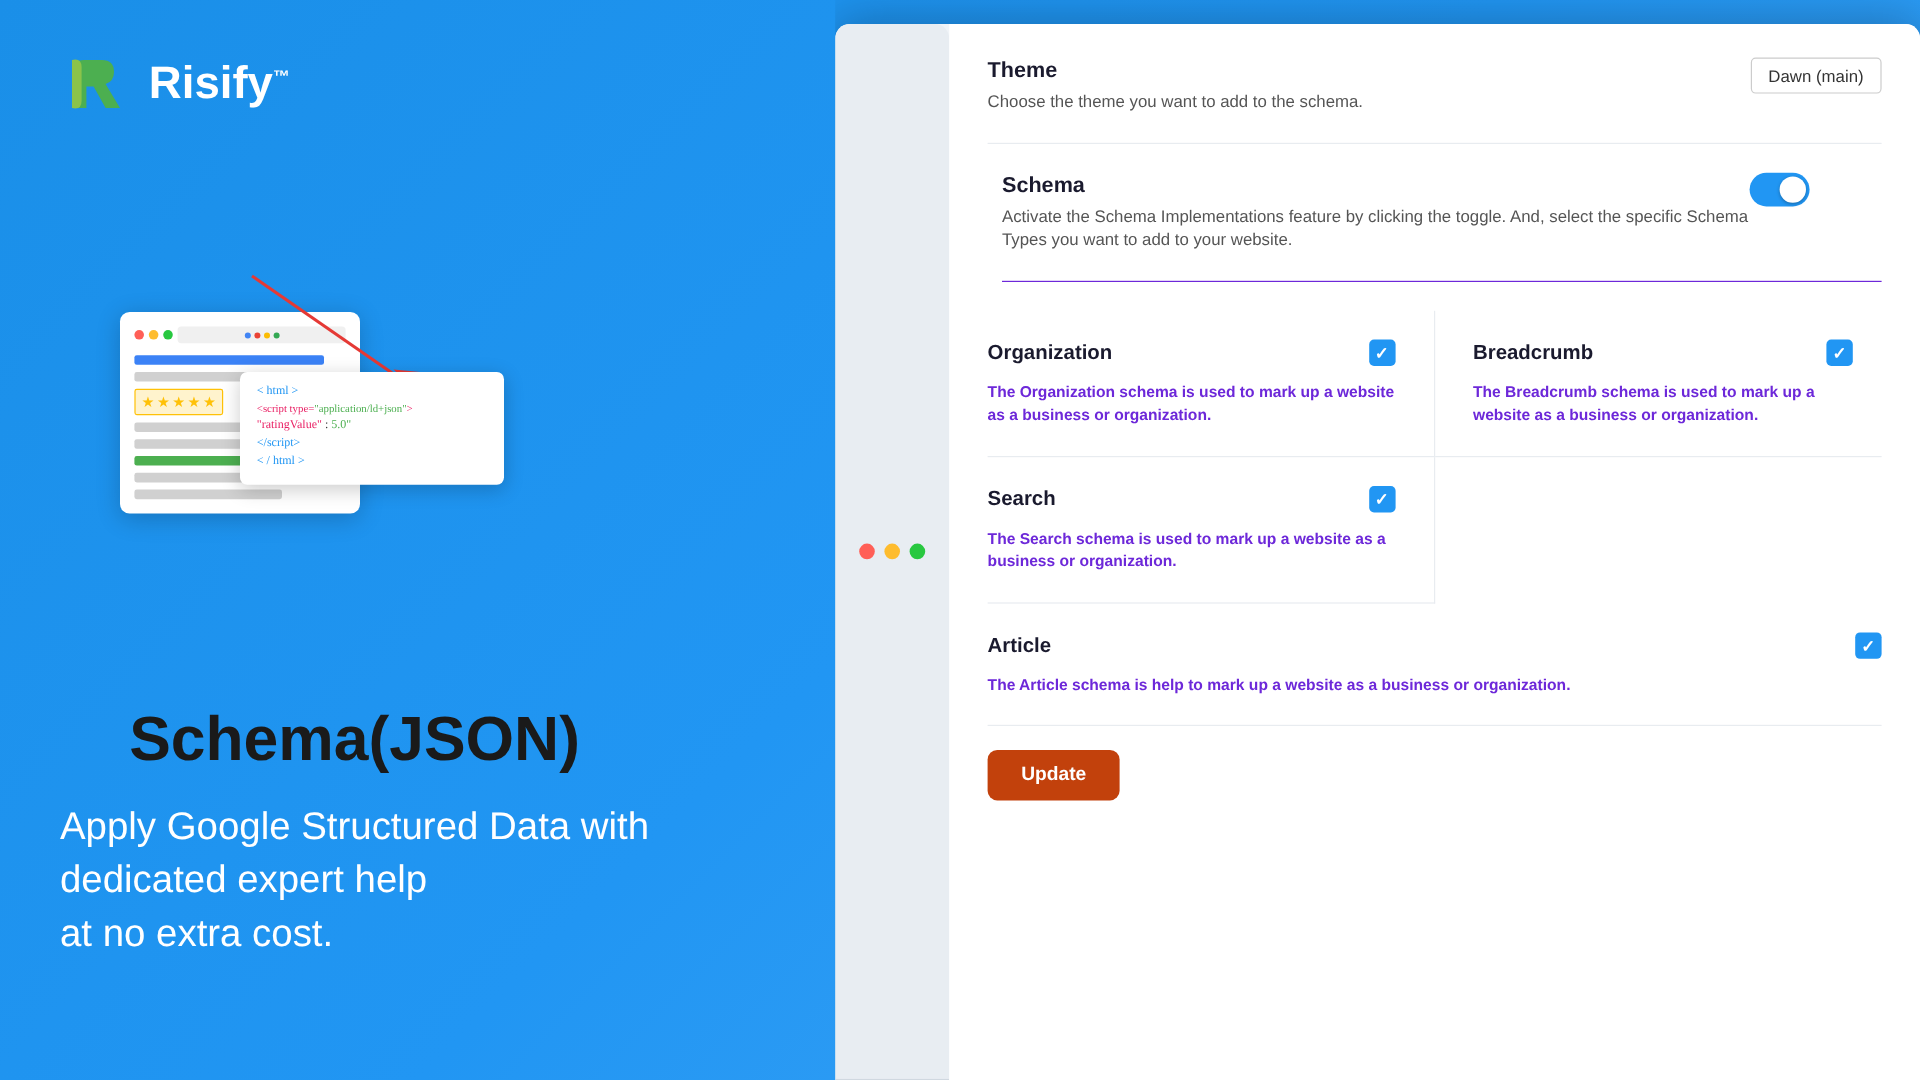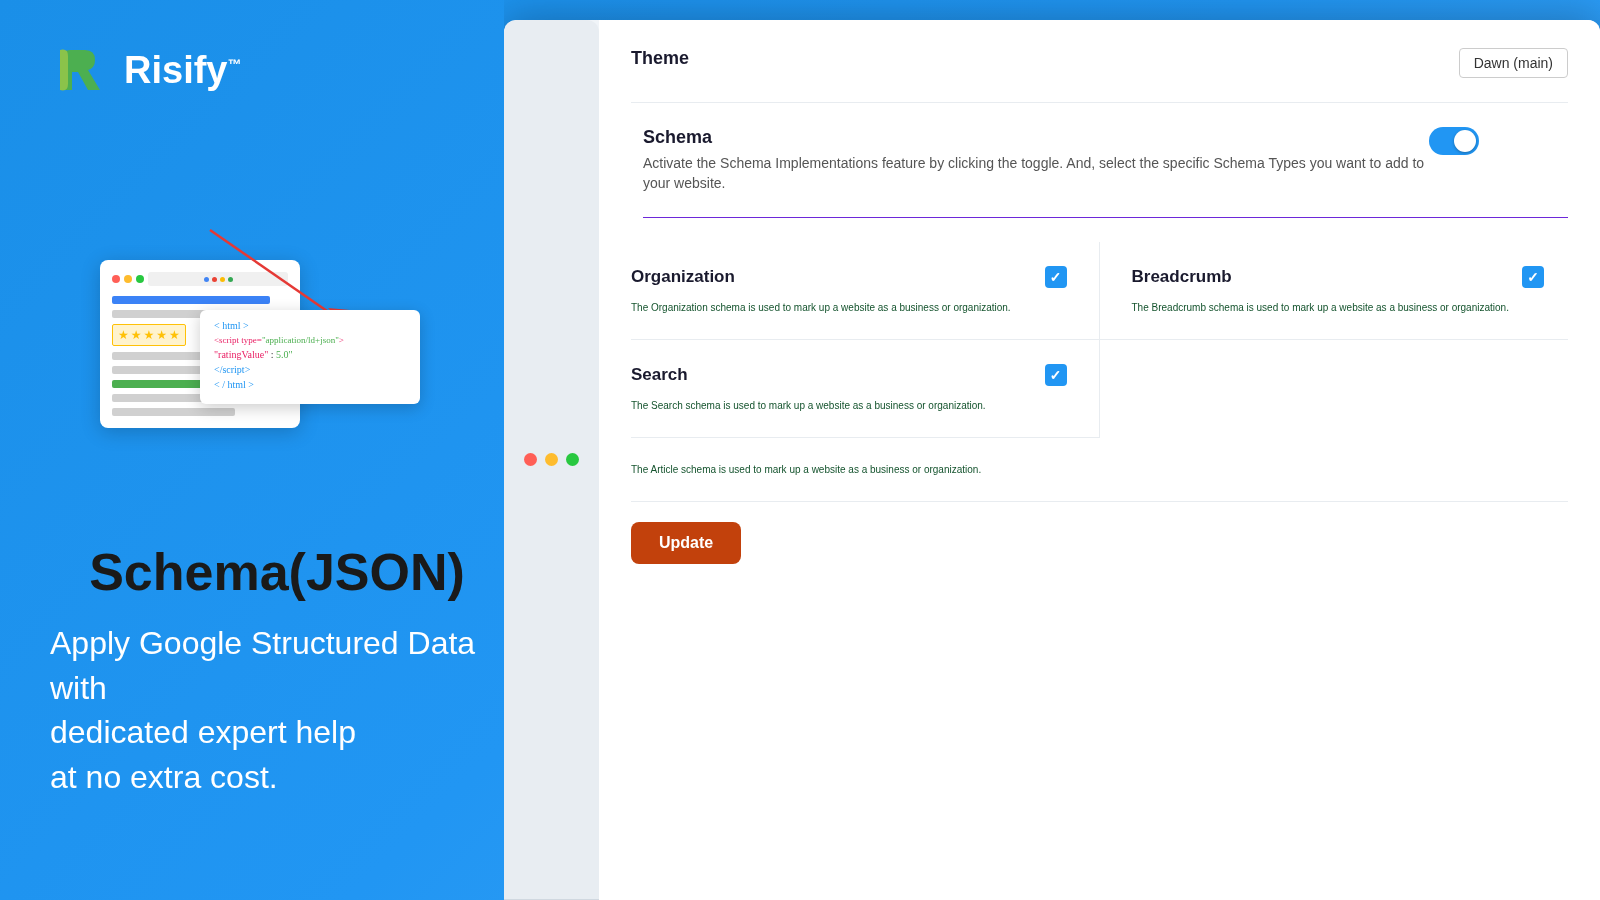--- a/index.html
+++ b/index.html
@@ -8,21 +8,21 @@
       height: 900px;
       overflow: hidden;
       font-family: -apple-system, BlinkMacSystemFont, 'Segoe UI', sans-serif;
       background: linear-gradient(135deg, #1a8fe8 0%, #2196f3 50%, #42a5f5 100%);
       display: flex;
       align-items: stretch;
     }
 
     
     .left-panel {
-      width: 504px;
+      width: 696px;
       flex-shrink: 0;
       padding: 40px 50px;
       display: flex;
       flex-direction: column;
       position: relative;
     }
 
     .logo-area {
       display: flex;
       align-items: center;
@@ -320,23 +320,24 @@
     }
 
     .checkbox-blue::after {
       content: '✓';
       color: white;
       font-size: 14px;
       font-weight: 700;
     }
 
     .schema-item-desc {
-      font-size: 10px;
-      color: #14532d;
+      font-size: 13px;
+      color: #6d28d9;
       line-height: 1.5;
+      font-weight: bold;
     }
 
     
     .article-section {
       padding: 24px 0;
       border-bottom: 1px solid #e8ecf0;
     }
 
     .article-header {
       display: flex;
@@ -437,20 +438,21 @@
       <div class="titlebar-dot td-green"></div>
     </div>
 
     <div class="window-content">
       <div class="settings-panel">
 
         
         <div class="section-theme">
           <div class="section-left">
             <div class="section-title">Theme</div>
+            <div class="section-desc">Choose the theme you want to add to the schema.</div>
           </div>
           <div class="theme-badge">Dawn (main)</div>
         </div>
 
         
         <div class="section-schema">
           <div class="section-left" style="max-width: 85%;">
             <div class="section-title">Schema</div>
             <div class="section-desc">Activate the Schema Implementations feature by clicking the toggle. And, select the specific Schema Types you want to add to your website.</div>
           </div>
@@ -483,21 +485,25 @@
             <div class="schema-item-header">
               <div class="schema-item-title">Search</div>
               <div class="checkbox-blue"></div>
             </div>
             <div class="schema-item-desc">The Search schema is used to mark up a website as a business or organization.</div>
           </div>
         </div>
 
         
         <div class="article-section">
-          <div class="schema-item-desc">The Article schema is used to mark up a website as a business or organization.</div>
+          <div class="article-header">
+            <div class="schema-item-title">Article</div>
+            <div class="checkbox-blue"></div>
+          </div>
+          <div class="schema-item-desc">The Article schema is help to mark up a website as a business or organization.</div>
         </div>
 
         
         <button class="update-btn">Update</button>
 
       </div>
     </div>
   </div>
 </div>
 

